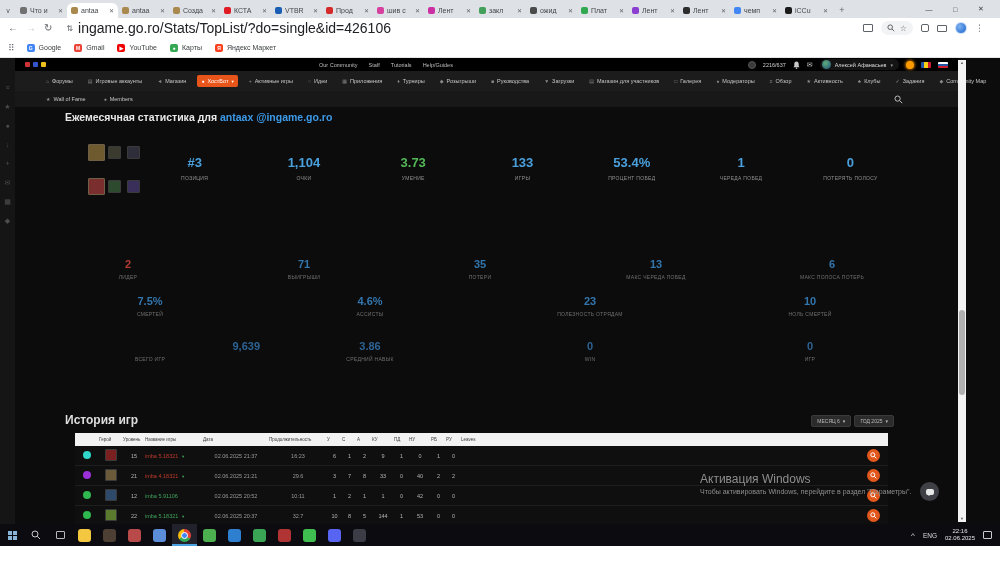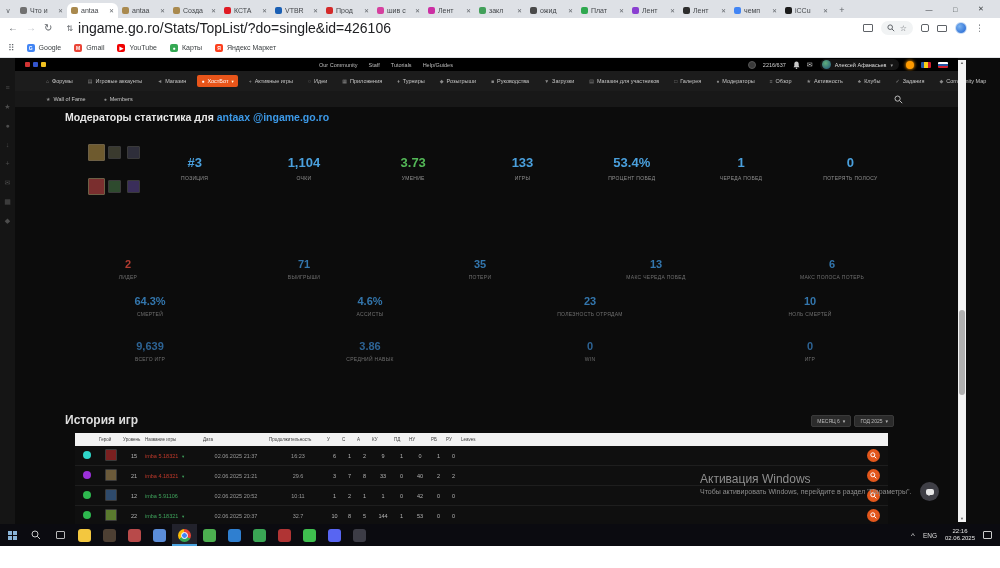--- a/index.html
+++ b/index.html
@@ -465,21 +465,21 @@
     </span>
     <span class="searchico">
       <svg width="9" height="9" viewBox="0 0 9 9">
         <circle cx="3.6" cy="3.6" r="2.6" fill="none" stroke="#bbb" stroke-width="1"></circle>
         <line x1="5.6" y1="5.6" x2="8.2" y2="8.2" stroke="#bbb" stroke-width="1"></line>
       </svg>
     </span>
   </div>
 
   <div class="page-title">
-    <span class="tprefix">Модераторы статистика для </span><span class="tlink">antaax @ingame.go.ro</span>
+    <span class="tprefix">Ежемесячная статистика для </span><span class="tlink">antaax @ingame.go.ro</span>
   </div>
 
   <div class="heroes">
     <span class="hicon" style="background: rgb(110, 90, 46);"></span>
       <span class="hicon" style="background: rgb(58, 58, 46);"></span>
       <span class="hicon" style="background: rgb(46, 46, 58);"></span>
       <span class="hicon" style="background: rgb(122, 46, 46);"></span>
       <span class="hicon" style="background: rgb(46, 74, 46);"></span>
       <span class="hicon" style="background: rgb(58, 46, 90);"></span>
   </div>
@@ -531,39 +531,39 @@
       <div class="sv" style="color: rgb(51, 118, 173);">13</div>
       <div class="sl">МАКС ЧЕРЕДА ПОБЕД</div>
     </div>
       <div class="stat">
       <div class="sv" style="color: rgb(51, 118, 173);">6</div>
       <div class="sl">МАКС ПОЛОСА ПОТЕРЬ</div>
     </div>
   </div>
   <div class="stats statsB stats3">
       <div class="stat">
-      <div class="sv" style="color: rgb(51, 118, 173);">64.3%</div>
+      <div class="sv" style="color: rgb(51, 118, 173);">7.5%</div>
       <div class="sl">СМЕРТЕЙ</div>
     </div>
       <div class="stat">
       <div class="sv" style="color: rgb(51, 118, 173);">4.6%</div>
       <div class="sl">АССИСТЫ</div>
     </div>
       <div class="stat">
       <div class="sv" style="color: rgb(51, 118, 173);">23</div>
       <div class="sl">ПОЛЕЗНОСТЬ ОТРЯДАМ</div>
     </div>
       <div class="stat">
       <div class="sv" style="color: rgb(51, 118, 173);">10</div>
       <div class="sl">НОЛЬ СМЕРТЕЙ</div>
     </div>
   </div>
   <div class="stats statsB stats4">
     <div class="stat">
-      <div class="sv" style="color: rgb(45, 99, 148);">9,639</div>
+      <div class="sv" style="color: rgb(45, 99, 148); text-align: right;">9,639</div>
       <div class="sl">ВСЕГО ИГР</div>
     </div>
       <div class="stat">
       <div class="sv" style="color: rgb(45, 99, 148);">3.86</div>
       <div class="sl">СРЕДНИЙ НАВЫК</div>
     </div>
       <div class="stat">
       <div class="sv" style="color: rgb(45, 99, 148);">0</div>
       <div class="sl">WIN</div>
     </div>

